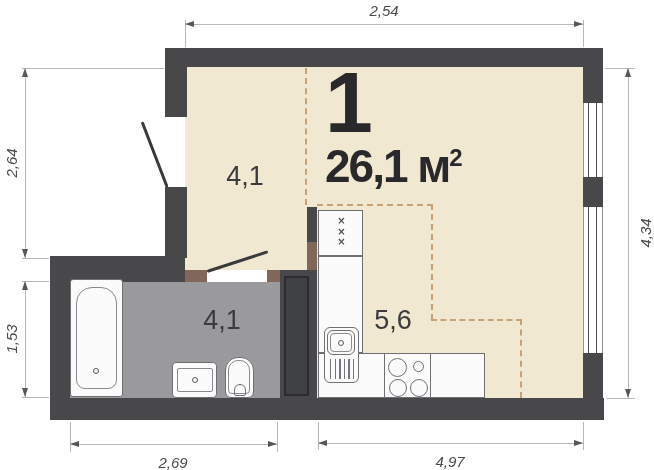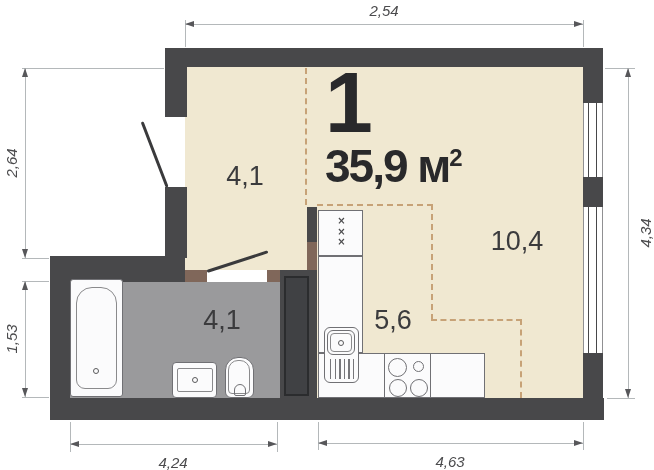--- a/index.html
+++ b/index.html
@@ -111,24 +111,23 @@
   </div>
   <div class="a fix" style="left:225px;top:357px;width:29px;height:41px;border-radius:13px 13px 6px 6px;">
     <div class="a fix2" style="left:2px;top:2px;width:22px;height:34px;border-radius:10px 10px 4px 4px;border-width:1px;"></div>
     <div class="a fix2" style="left:8px;top:26px;width:12px;height:12px;border-radius:6px 6px 2px 2px;border-color:#707074;"></div>
   </div>
 
   <div class="a leaf" style="left:167px;top:186px;width:70px;transform:rotate(-111deg);"></div>
   <div class="a leaf" style="left:207px;top:270px;width:64px;transform:rotate(-18deg);"></div>
 
   <div class="a unit-number" style="left:325px;top:59px;">1</div>
-  <div class="a unit-area" style="left:325px;top:143px;"><span>35,9</span><span> м</span><sup>2</sup></div>
+  <div class="a unit-area" style="left:325px;top:143px;"><span>26,1</span><span> м</span><sup>2</sup></div>
 
   <div class="a area-label" style="left:245px;top:176px;">4,1</div>
-  <div class="a area-label" style="left:517px;top:241px;">10,4</div>
   <div class="a area-label" style="left:393px;top:320px;">5,6</div>
   <div class="a area-label" style="left:222px;top:320px;">4,1</div>
 
   <div>
     <div class="a dl" style="left:184.5px;top:20px;width:1px;height:27px;"></div>
     <div class="a dl" style="left:582.5px;top:20px;width:1px;height:27px;"></div>
     <div class="a dl" style="left:185px;top:23.5px;width:398px;height:1px;"></div>
     <div class="a arr arr-l" style="left:185px;top:20.5px;"></div>
     <div class="a arr arr-r" style="left:574px;top:20.5px;"></div>
     <div class="a dim-text" style="left:384px;top:10px;">2,54</div>
@@ -160,25 +159,25 @@
     <div class="a arr arr-d" style="left:624.5px;top:389px;"></div>
     <div class="a dim-text rot" style="left:645px;top:233px;">4,34</div>
   </div>
 
   <div>
     <div class="a dl" style="left:69.5px;top:422px;width:1px;height:30px;"></div>
     <div class="a dl" style="left:276.5px;top:422px;width:1px;height:30px;"></div>
     <div class="a dl" style="left:70px;top:443.5px;width:207px;height:1px;"></div>
     <div class="a arr arr-l" style="left:70px;top:440.5px;"></div>
     <div class="a arr arr-r" style="left:268px;top:440.5px;"></div>
-    <div class="a dim-text" style="left:173px;top:462px;">4,24</div>
+    <div class="a dim-text" style="left:173px;top:462px;">2,69</div>
   </div>
 
   <div>
     <div class="a dl" style="left:317.5px;top:422px;width:1px;height:28px;"></div>
     <div class="a dl" style="left:582.5px;top:422px;width:1px;height:28px;"></div>
     <div class="a dl" style="left:318px;top:442.5px;width:265px;height:1px;"></div>
     <div class="a arr arr-l" style="left:318px;top:439.5px;"></div>
     <div class="a arr arr-r" style="left:574px;top:439.5px;"></div>
-    <div class="a dim-text" style="left:450px;top:461px;">4,63</div>
+    <div class="a dim-text" style="left:450px;top:461px;">4,97</div>
   </div>
 
 </div>
 
 </body></html>

